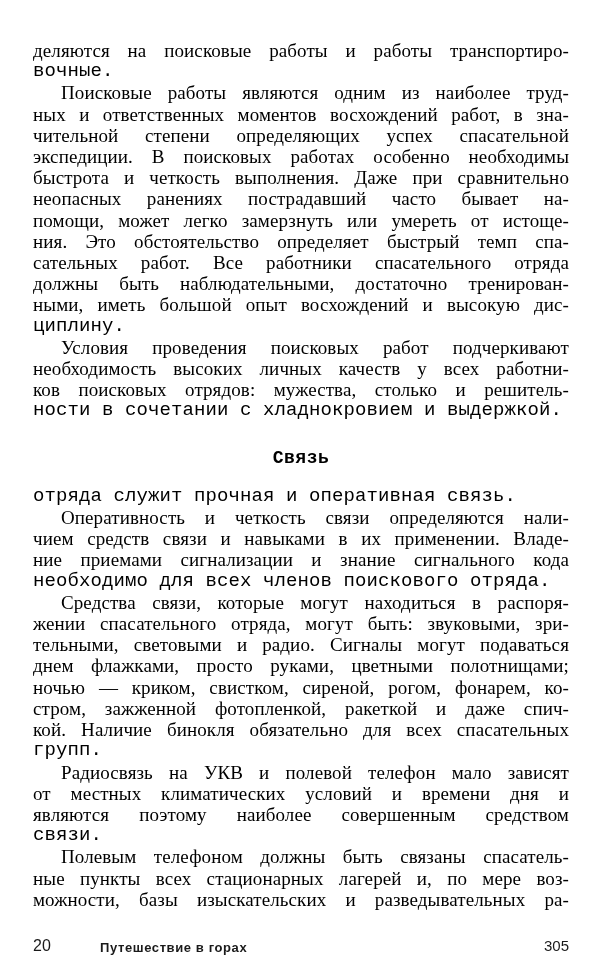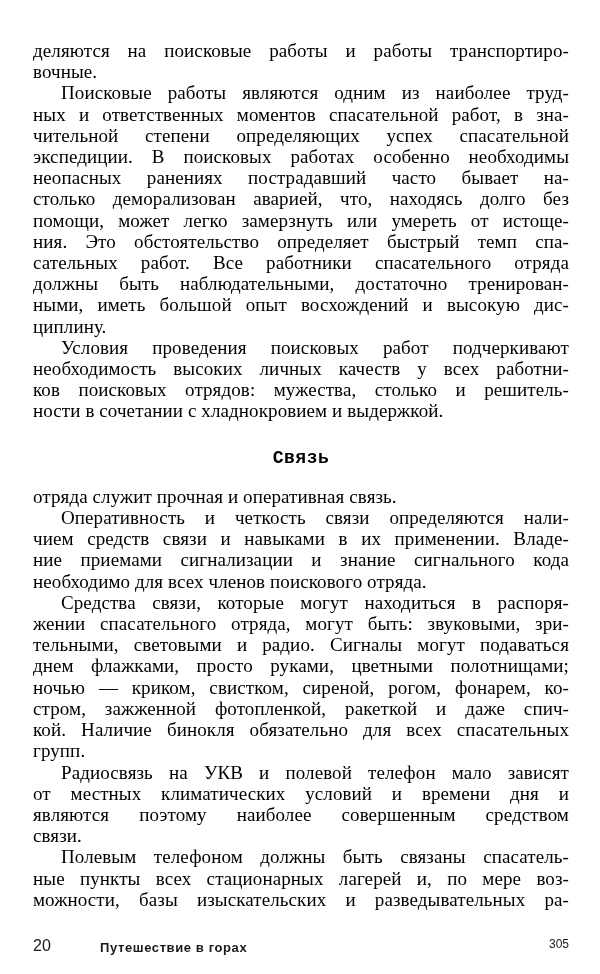--- a/index.html
+++ b/index.html
@@ -5,50 +5,50 @@
   html, body { margin: 0; padding: 0; background: #ffffff; }
   body { width: 600px; height: 974px; position: relative; overflow: hidden; }
   .page {
     position: absolute; left: 33px; top: 40px; width: 536px;
     font-family: "Liberation Serif", "DejaVu Serif", serif;
     font-size: 19px; line-height: 21.2px; color: #000000;
     letter-spacing: 0.1px;
   }
   .para { margin: 0; text-align: justify; hyphens: manual; }
   .line { display: block; text-align: justify; text-align-last: justify; white-space: nowrap; }
-  .line.last { text-align-last: left; }
+  .line.last { text-align-last: left; font-family: Liberation Mono, monospace; }
   .indent { text-indent: 28px; }
   .heading {
     text-align: center; font-weight: bold; font-family: Liberation Mono, monospace;
     font-size: 18px; margin: 26px 0 17px 0; letter-spacing: 0.5px;
   }
   .footer {
     position: absolute; left: 33px; top: 937px; width: 536px; height: 22px;
     font-family: "Liberation Sans", "DejaVu Sans", sans-serif; color: #1a1a1a;
   }
   .sig-num { position: absolute; left: 0; top: 0; font-size: 16px; font-weight: normal; }
   .sig-title { position: absolute; left: 67px; top: 3px; font-size: 13px; font-weight: bold; letter-spacing: 0.6px; }
-  .page-num { position: absolute; right: 0; top: 0; font-size: 12px; }
+  .page-num { position: absolute; right: 0; top: 0; font-size: 15px; }
 </style>
 </head>
 <body>
 
 <div class="page">
   <div id="before">
       <div class="para">
         <span class="line">деляются на поисковые работы и работы транспортиро-</span>
         <span class="line last">вочные.</span>
       </div>
       <div class="para">
         <span class="line indent">Поисковые работы являются одним из наиболее труд-</span>
-        <span class="line">ных и ответственных моментов спасательной работ, в зна-</span>
+        <span class="line">ных и ответственных моментов восхождений работ, в зна-</span>
         <span class="line">чительной степени определяющих успех спасательной</span>
         <span class="line">экспедиции. В поисковых работах особенно необходимы</span>
+        <span class="line">быстрота и четкость выполнения. Даже при сравнительно</span>
         <span class="line">неопасных ранениях пострадавший часто бывает на-</span>
-        <span class="line">столько деморализован аварией, что, находясь долго без</span>
         <span class="line">помощи, может легко замерзнуть или умереть от истоще-</span>
         <span class="line">ния. Это обстоятельство определяет быстрый темп спа-</span>
         <span class="line">сательных работ. Все работники спасательного отряда</span>
         <span class="line">должны быть наблюдательными, достаточно тренирован-</span>
         <span class="line">ными, иметь большой опыт восхождений и высокую дис-</span>
         <span class="line last">циплину.</span>
       </div>
       <div class="para">
         <span class="line indent">Условия проведения поисковых работ подчеркивают</span>
         <span class="line">необходимость высоких личных качеств у всех работни-</span>

